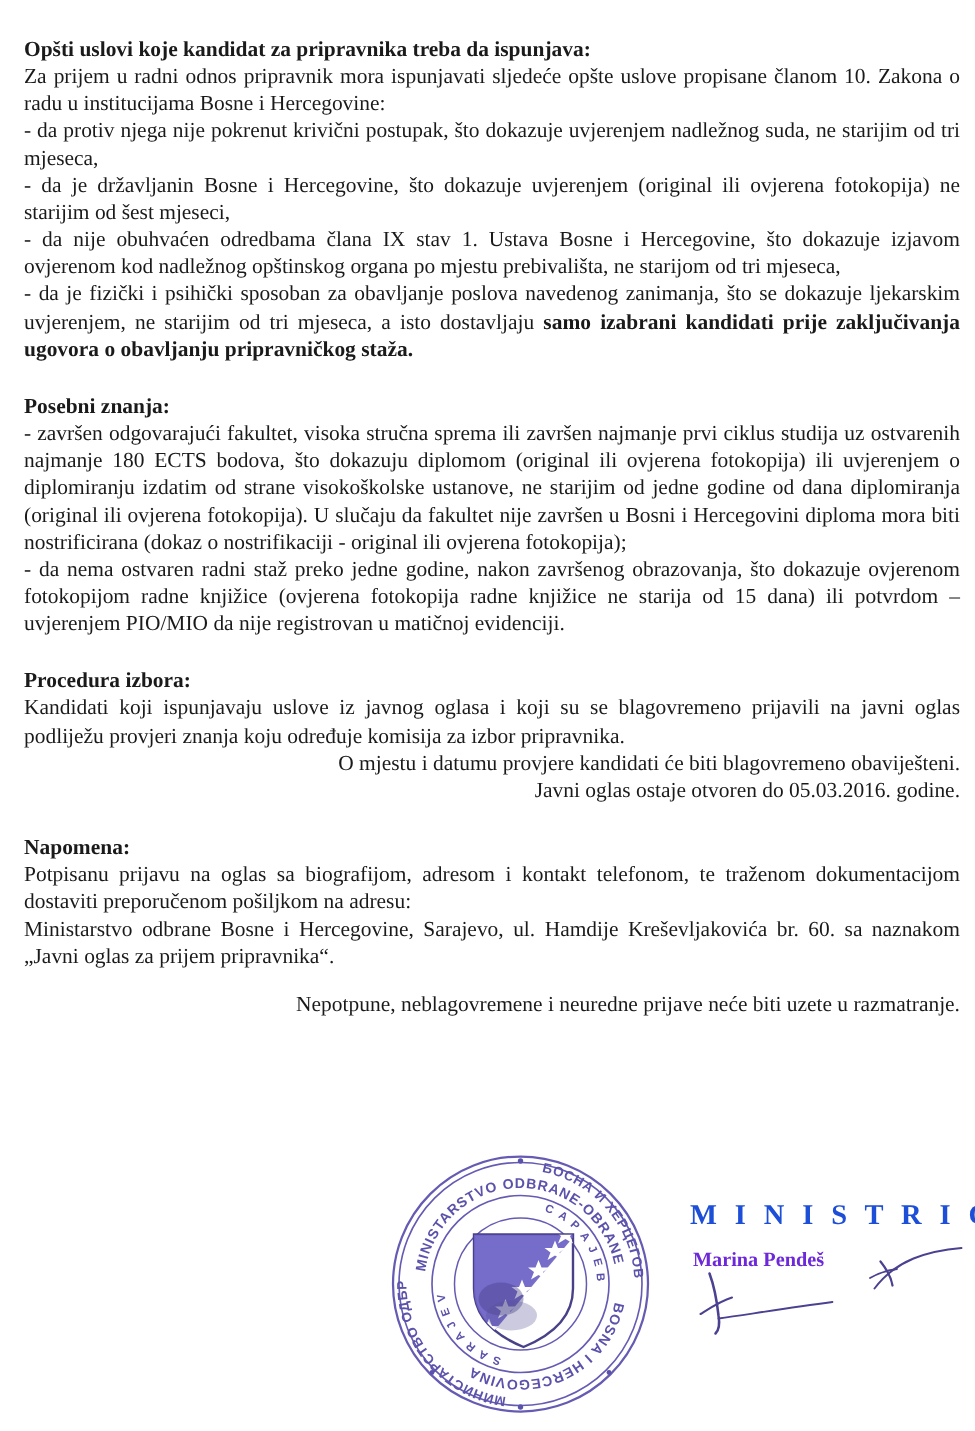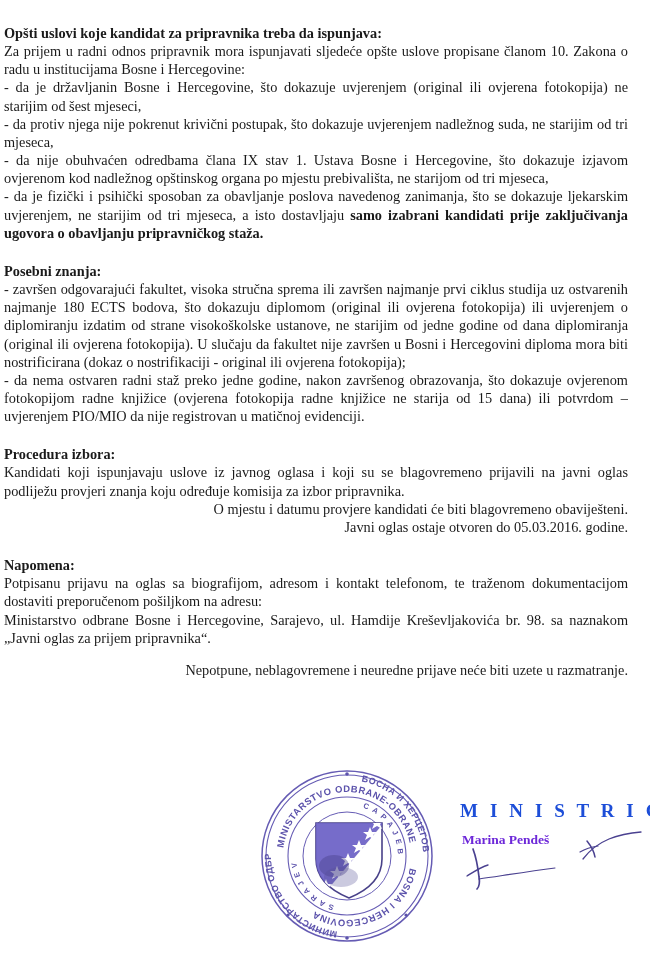--- a/index.html
+++ b/index.html
@@ -11,21 +11,21 @@
     position: relative;
     width: 650px;
     height: 954px;
     background: #ffffff;
     overflow: hidden;
     font-family: "Liberation Serif", "DejaVu Serif", serif;
     color: #1c1c1c;
   }
   .doc {
     position: absolute;
-    left: 4px;
+    left: 16px;
     top: 24px;
     width: 624px;
   }
   p {
     margin: 0;
     font-size: 14.3px;
     line-height: 18.15px;
     text-align: justify;
     text-justify: inter-word;
     color: #1a1a1a;
@@ -94,43 +94,43 @@
 </style>
 </head>
 <body>
 
 <div id="page">
 
   <div class="doc">
 
     <p class="hd">Opšti uslovi koje kandidat za pripravnika treba da ispunjava:</p>
     <p>Za prijem u radni odnos pripravnik mora ispunjavati sljedeće opšte uslove propisane članom 10. Zakona o radu u institucijama Bosne i Hercegovine:</p>
+    <p>- da protiv njega nije pokrenut krivični postupak, što dokazuje uvjerenjem nadležnog suda, ne starijim od tri mjeseca,</p>
     <p>- da je državljanin Bosne i Hercegovine, što dokazuje uvjerenjem (original ili ovjerena fotokopija) ne starijim od šest mjeseci,</p>
-    <p>- da protiv njega nije pokrenut krivični postupak, što dokazuje uvjerenjem nadležnog suda, ne starijim od tri mjeseca,</p>
     <p>- da nije obuhvaćen odredbama člana IX stav 1. Ustava Bosne i Hercegovine, što dokazuje izjavom ovjerenom kod nadležnog opštinskog organa po mjestu prebivališta, ne starijom od tri mjeseca,</p>
     <p><span>- da je fizički i psihički sposoban za obavljanje poslova navedenog zanimanja, što se dokazuje ljekarskim uvjerenjem, ne starijim od tri mjeseca, a isto dostavljaju </span><b class="strong">samo izabrani kandidati prije zaključivanja ugovora o obavljanju pripravničkog staža.</b></p>
 
     <div class="gap-lg"></div>
 
     <p class="hd">Posebni znanja:</p>
     <p>- završen odgovarajući fakultet, visoka stručna sprema ili završen najmanje prvi ciklus studija uz ostvarenih najmanje 180 ECTS bodova, što dokazuju diplomom (original ili ovjerena fotokopija) ili uvjerenjem o diplomiranju izdatim od strane visokoškolske ustanove, ne starijim od jedne godine od dana diplomiranja (original ili ovjerena fotokopija). U slučaju da fakultet nije završen u Bosni i Hercegovini diploma mora biti nostrificirana (dokaz o nostrifikaciji - original ili ovjerena fotokopija);</p>
     <p>- da nema ostvaren radni staž preko jedne godine, nakon završenog obrazovanja, što dokazuje ovjerenom fotokopijom radne knjižice (ovjerena fotokopija radne knjižice ne starija od 15 dana) ili potvrdom – uvjerenjem PIO/MIO da nije registrovan u matičnoj evidenciji.</p>
 
     <div class="gap-lg"></div>
 
     <p class="hd">Procedura izbora:</p>
     <p>Kandidati koji ispunjavaju uslove iz javnog oglasa i koji su se blagovremeno prijavili na javni oglas podliježu provjeri znanja koju određuje komisija za izbor pripravnika.</p>
     <p class="nojust">O mjestu i datumu provjere kandidati će biti blagovremeno obaviješteni.</p>
     <p class="nojust">Javni oglas ostaje otvoren do 05.03.2016. godine.</p>
 
     <div class="gap-lg"></div>
 
     <p class="hd">Napomena:</p>
     <p>Potpisanu prijavu na oglas sa biografijom, adresom i kontakt telefonom, te traženom dokumentacijom  dostaviti preporučenom pošiljkom na adresu:</p>
-    <p>Ministarstvo odbrane Bosne i Hercegovine, Sarajevo, ul. Hamdije Kreševljakovića br. 98. sa naznakom „Javni oglas za prijem pripravnika“.</p>
+    <p>Ministarstvo odbrane Bosne i Hercegovine, Sarajevo, ul. Hamdije Kreševljakovića br. 60. sa naznakom „Javni oglas za prijem pripravnika“.</p>
 
     <div class="gap-md"></div>
 
     <p class="nojust">Nepotpune, neblagovremene i neuredne prijave neće biti uzete u razmatranje.</p>
   </div>
 
   <div class="sig-area">
 
     <div class="ministrica">M I N I S T R I C A</div>
     <div class="sig-name">Marina Pendeš</div>

